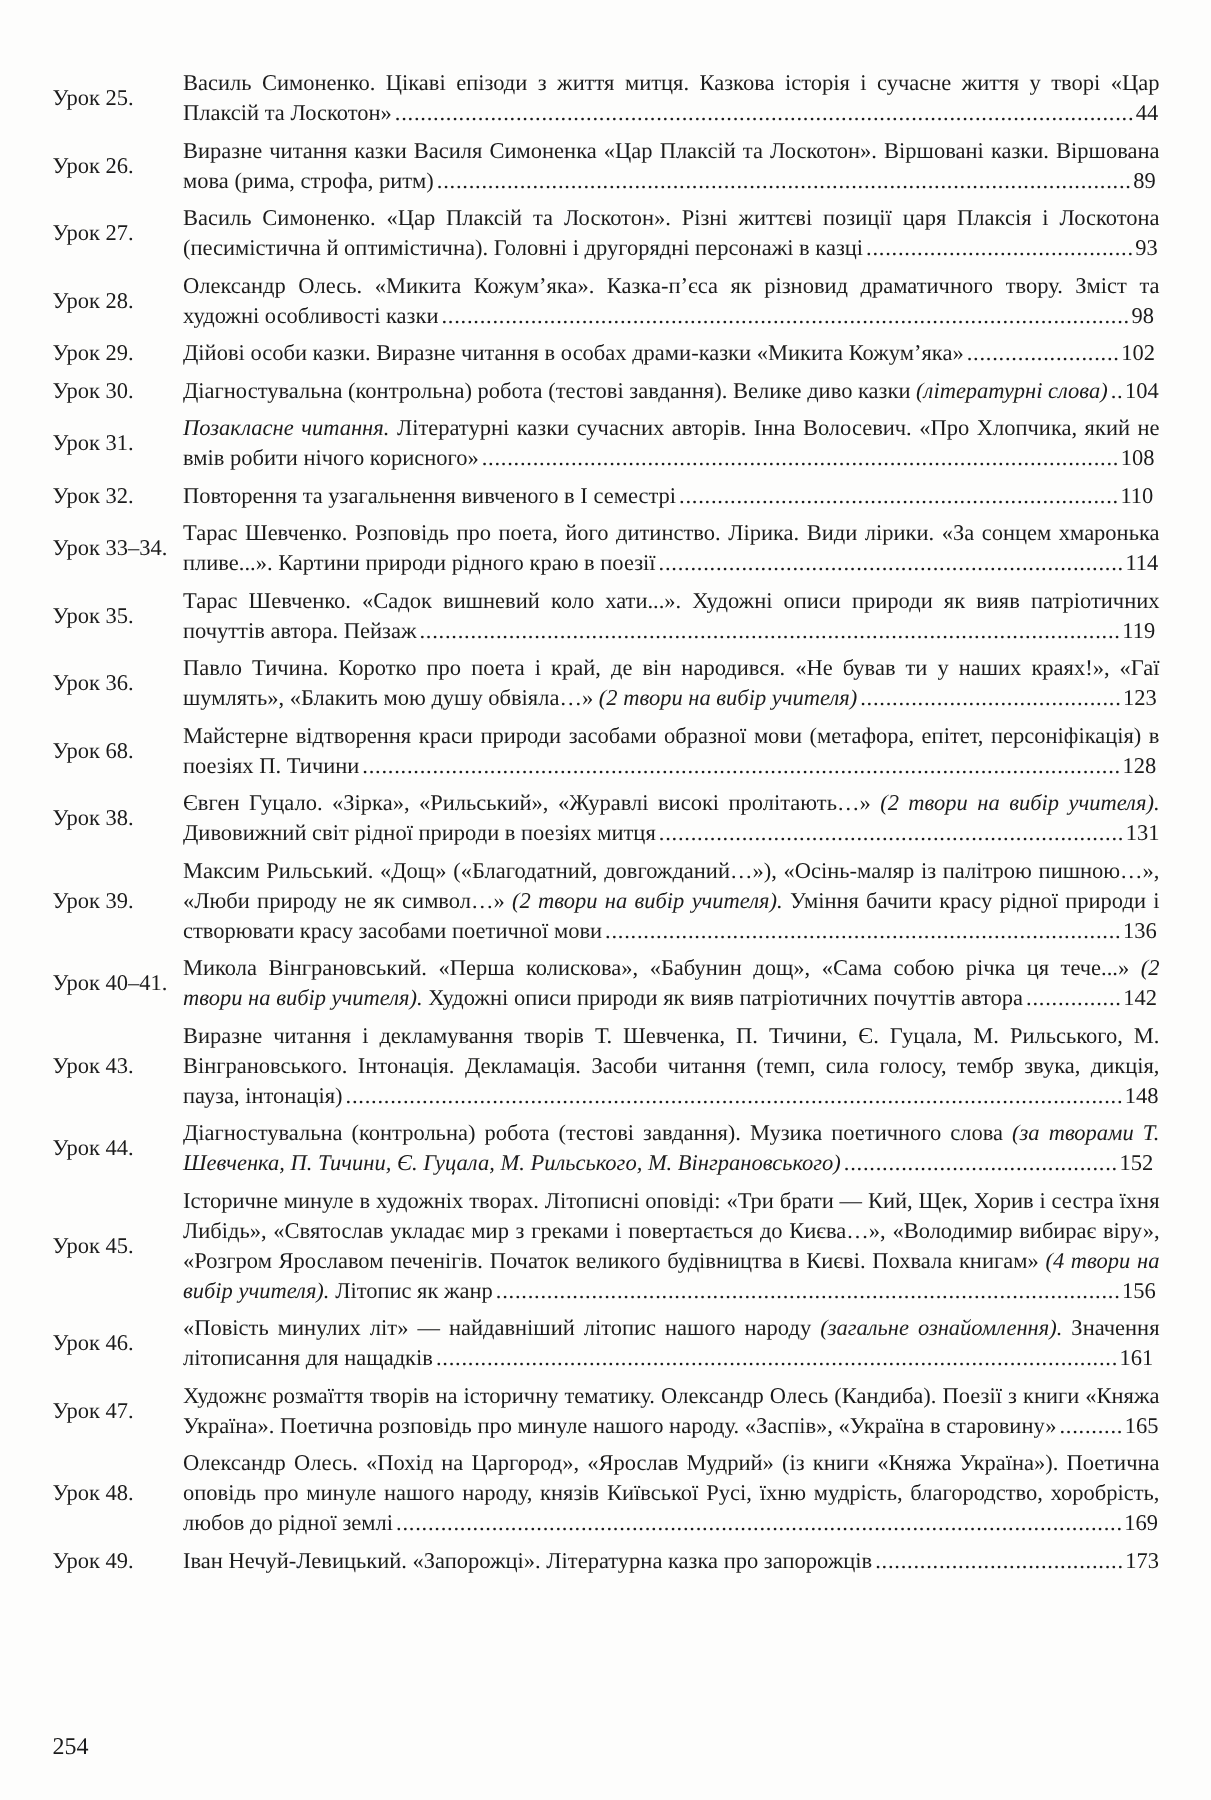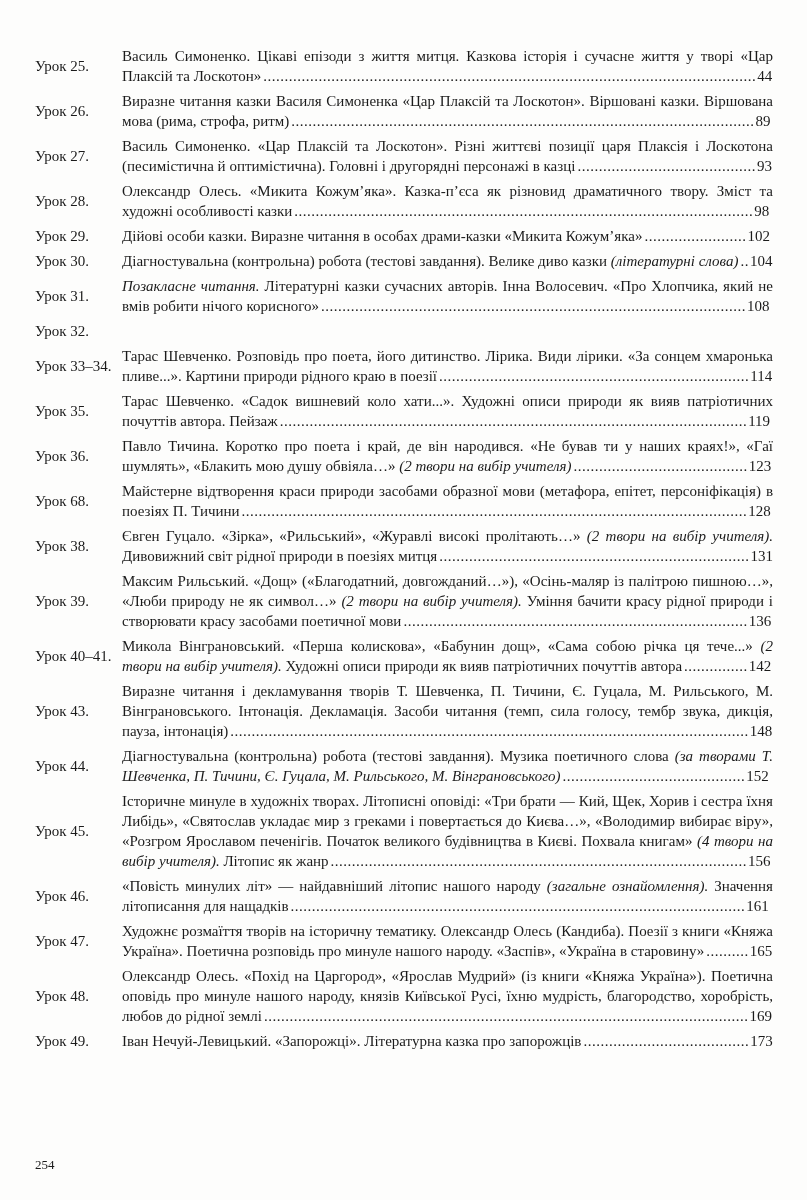--- a/index.html
+++ b/index.html
@@ -40,21 +40,21 @@
     padding-left: 2px;
     letter-spacing: 0.5px;
   }
   .pg {
     padding-left: 1px;
   }
   .footer-num {
     position: absolute;
     left: 35px;
     top: 1155px;
-    font-size: 13px;
+    font-size: 16px;
     line-height: 20px;
   }
 </style>
 </head>
 <body>
 
 <div class="page">
   <div id="toc-list">
   <div class="entry">
     <div class="lesson">Урок 25.</div>
@@ -100,20 +100,23 @@
 
   <div class="entry">
     <div class="lesson">Урок 31.</div>
     <div class="body">
       <span class="txt"><span class="seg it">Позакласне читання.</span><span class="seg"> Літературні казки сучасних авторів. Інна Волосевич. «Про Хлопчика, який не вмів робити нічого корисного»</span></span><span class="dots">....................................................................................................</span><span class="pg">108</span>
     </div>
   </div>
 
   <div class="entry">
     <div class="lesson">Урок 32.</div>
+    <div class="body">
+      <span class="txt"><span class="seg">Повторення та узагальнення вивченого в І семестрі</span></span><span class="dots">.....................................................................</span><span class="pg">110</span>
+    </div>
   </div>
 
   <div class="entry">
     <div class="lesson">Урок 33–34.</div>
     <div class="body">
       <span class="txt"><span class="seg">Тарас Шевченко. Розповідь про поета, його дитинство. Лірика. Види лірики. «За сонцем хмаронька пливе...». Картини природи рідного краю в поезії</span></span><span class="dots">.........................................................................</span><span class="pg">114</span>
     </div>
   </div>
 
   <div class="entry">

